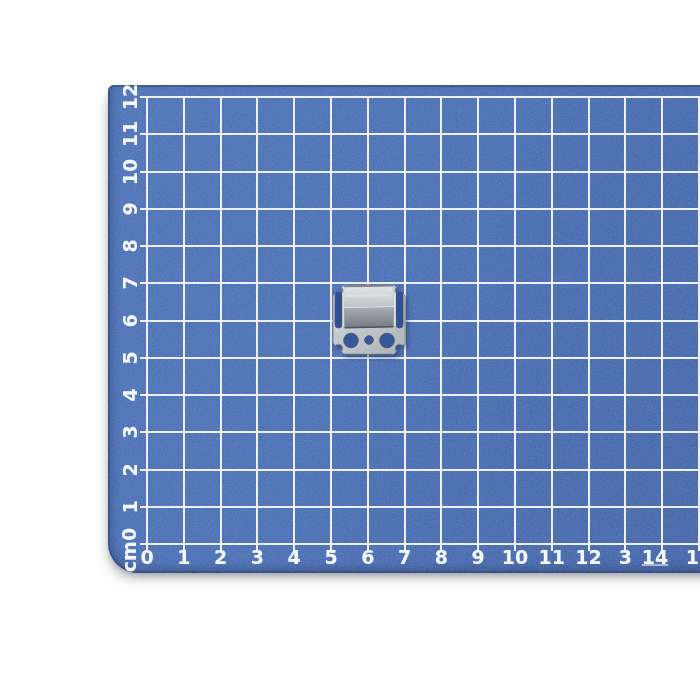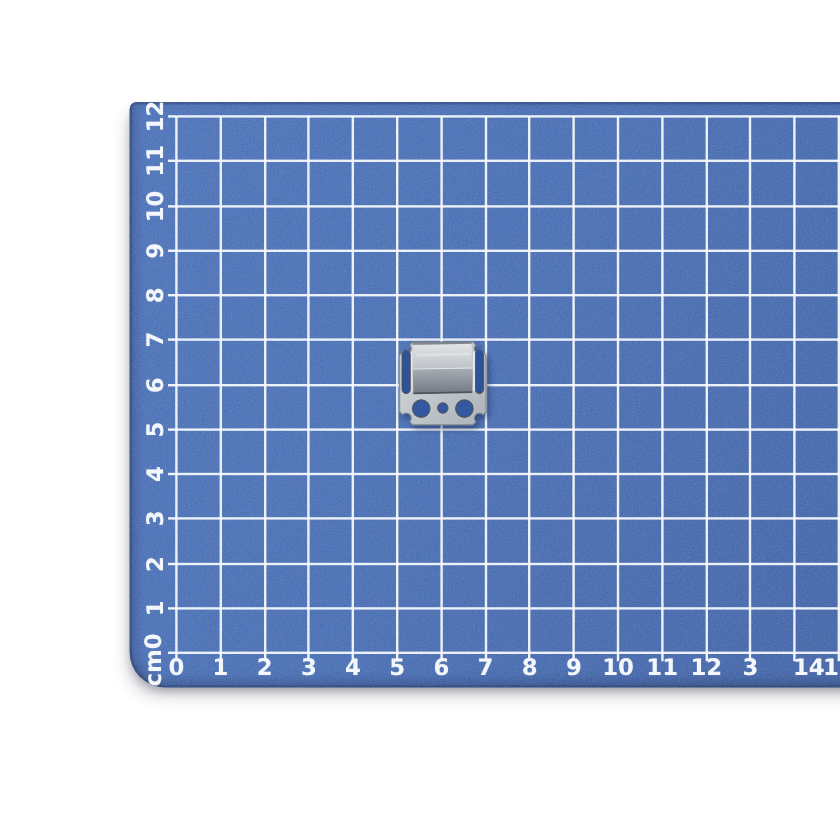--- a/index.html
+++ b/index.html
@@ -86,21 +86,21 @@
         <div class="tick b" style="left: 442.8px; top: 459px;"></div>
         <div class="rlabel" style="left: 443.8px; top: 472px;">11</div>
         <div class="gline v" style="left: 479.6px; top: 12px; height: 447px;"></div>
         <div class="tick b" style="left: 479.6px; top: 459px;"></div>
         <div class="rlabel" style="left: 480.6px; top: 472px;">12</div>
         <div class="gline v" style="left: 516.4px; top: 12px; height: 447px;"></div>
         <div class="tick b" style="left: 516.4px; top: 459px;"></div>
         <div class="rlabel" style="left: 517.4px; top: 472px;">3</div>
         <div class="gline v" style="left: 553.2px; top: 12px; height: 447px;"></div>
         <div class="tick b" style="left: 553.2px; top: 459px;"></div>
-        <div class="rlabel" style="left: 566px; top: 472px;">14</div>
+        <div class="rlabel" style="left: 547px; top: 472px; text-decoration: underline;">14</div>
         <div class="gline v" style="left: 590px; top: 12px; height: 447px;"></div>
         <div class="tick b" style="left: 590px; top: 459px;"></div>
         <div class="rlabel" style="left: 591px; top: 472px;">15</div>
         <div class="gline h" style="left: 39px; top: 458px; width: 605px;"></div>
         <div class="tick l" style="left: 32px; top: 458px;"></div>
         <div class="gline h" style="left: 39px; top: 420.75px; width: 605px;"></div>
         <div class="tick l" style="left: 32px; top: 420.75px;"></div>
         <div class="gline h" style="left: 39px; top: 383.5px; width: 605px;"></div>
         <div class="tick l" style="left: 32px; top: 383.5px;"></div>
         <div class="gline h" style="left: 39px; top: 346.25px; width: 605px;"></div>

